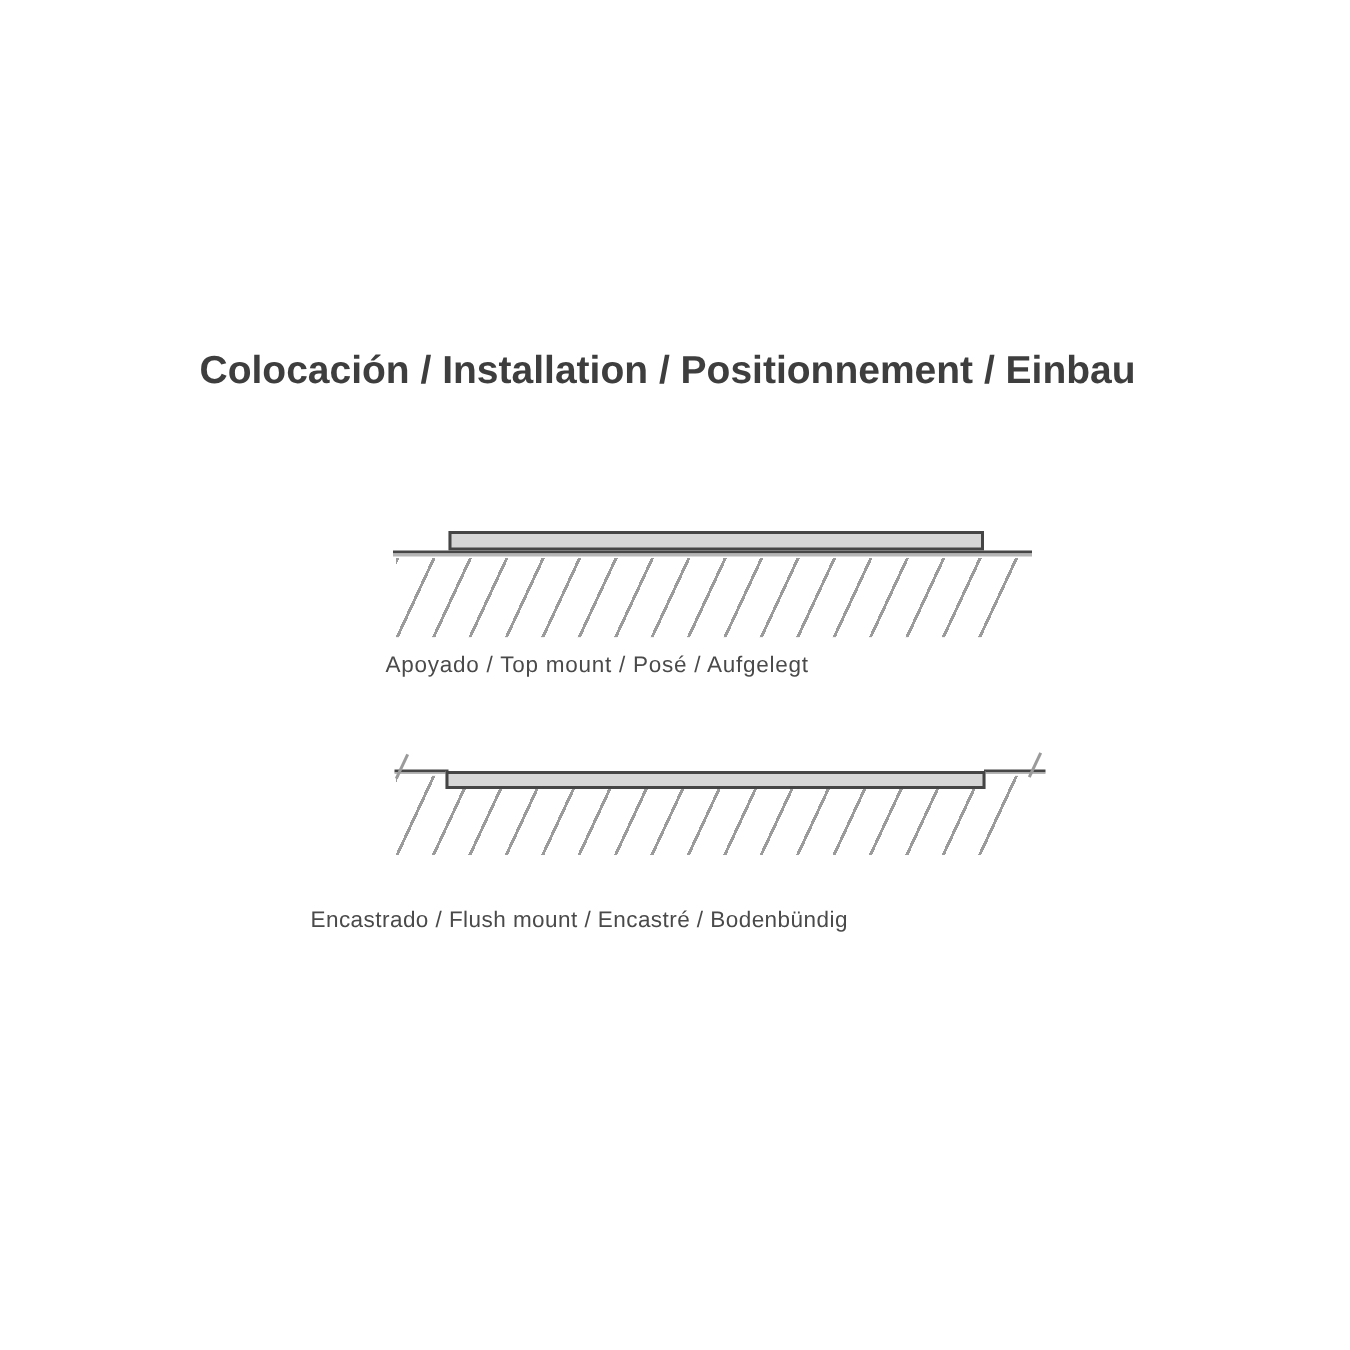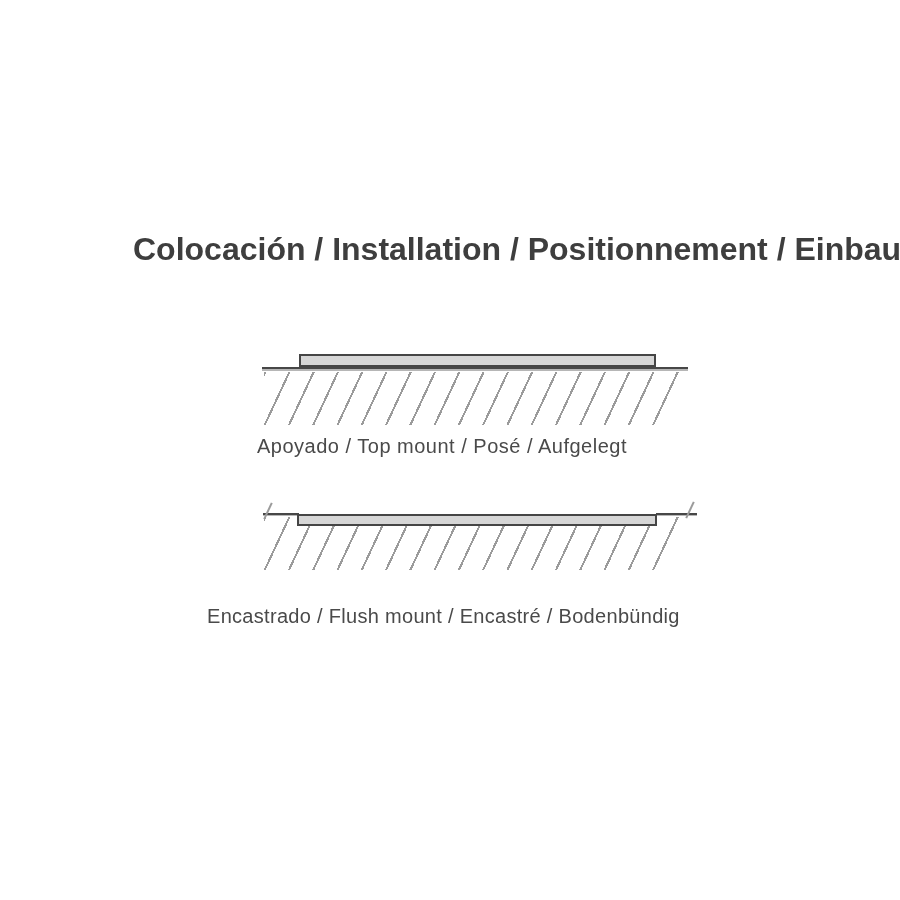--- a/index.html
+++ b/index.html
@@ -15,32 +15,32 @@
     overflow: hidden;
     font-family: "Liberation Sans", sans-serif;
   }
 
   
   .title {
     position: absolute;
     left: 133px;
     top: 231px;
     margin: 0;
-    font-size: 32px;
+    font-size: 26px;
     font-weight: bold;
     letter-spacing: 0px;
     white-space: nowrap;
     color: var(--color-ink, #3e3e3e);
   }
 
   
   .caption {
     position: absolute;
     margin: 0;
-    font-size: 20px;
+    font-size: 15px;
     font-weight: normal;
     white-space: nowrap;
     color: var(--color-caption_ink, #4a4a4a);
   }
   .caption-1 { left: 257px; top: 435px; letter-spacing: 0.5px; }
   .caption-2 { left: 207px; top: 590px; letter-spacing: 0.3px; margin-top: 15px; }
 
   
   .hatch {
     position: absolute;

